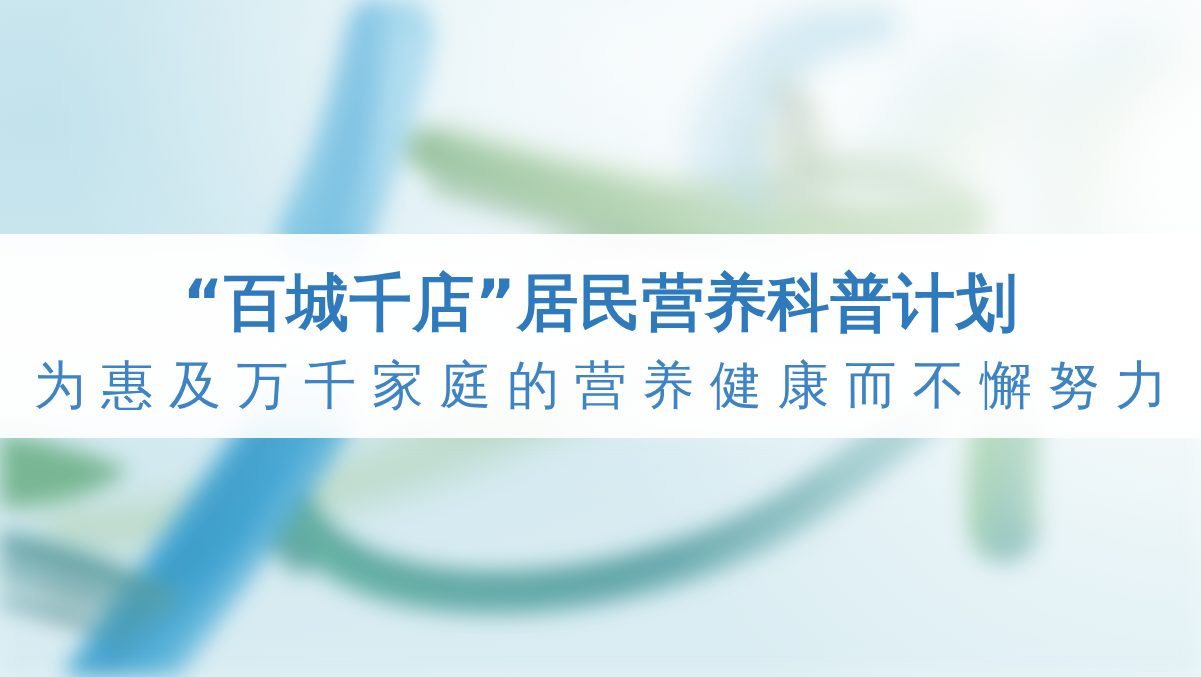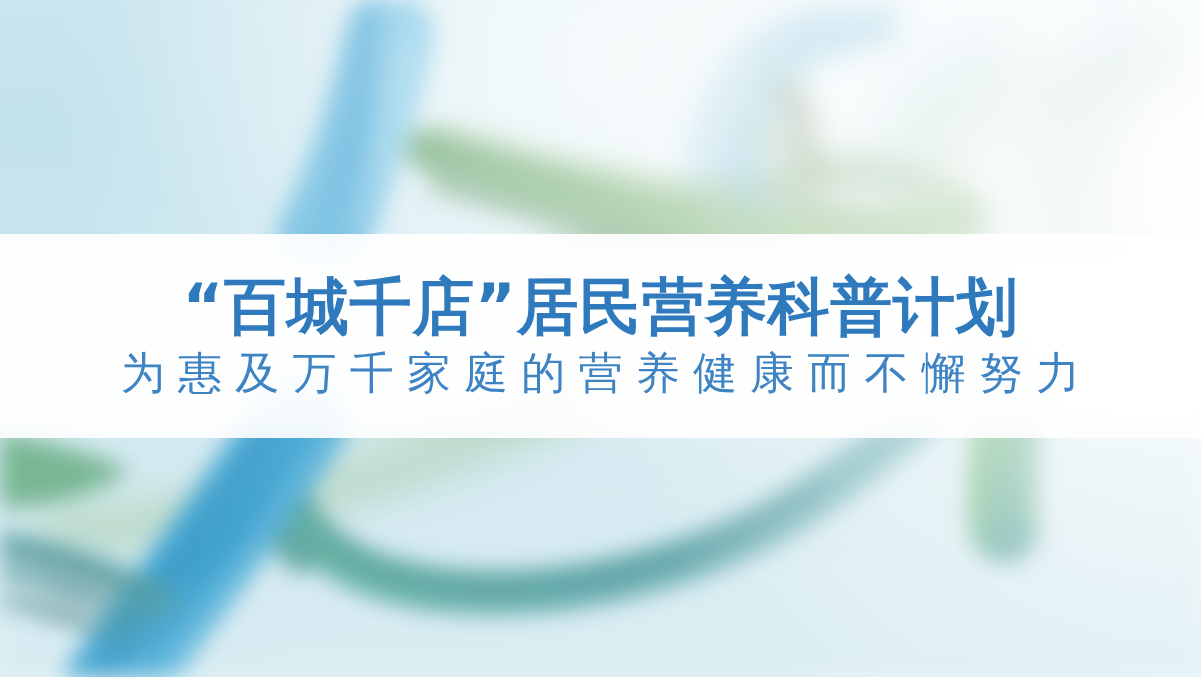--- a/index.html
+++ b/index.html
@@ -78,37 +78,37 @@
   .band-inner {
     position: absolute;
     inset: 0;
     display: flex;
     flex-direction: column;
     align-items: center;
     justify-content: center;
   }
 
   .main-title {
-    margin: 0;
+    margin: 12px;
     font-family: "DejaVu Sans", "Liberation Sans", sans-serif;
     font-weight: bold;
     font-size: 62px;
     line-height: 1.05;
     letter-spacing: 0.012em;
     color: #2f7ABD;
     white-space: nowrap;
     text-align: left;
   }
 
   .sub-title {
     margin: 0;
     margin-top: 10px;
     font-family: "DejaVu Sans", "Liberation Sans", sans-serif;
     font-weight: normal;
-    font-size: 44px;
+    font-size: 52px;
     line-height: 1.1;
     letter-spacing: 0.30em;
     text-indent: 0.30em;
     color: #3E83C4;
     white-space: nowrap;
     text-align: right;
   }
 </style>
 </head>
 <body>

